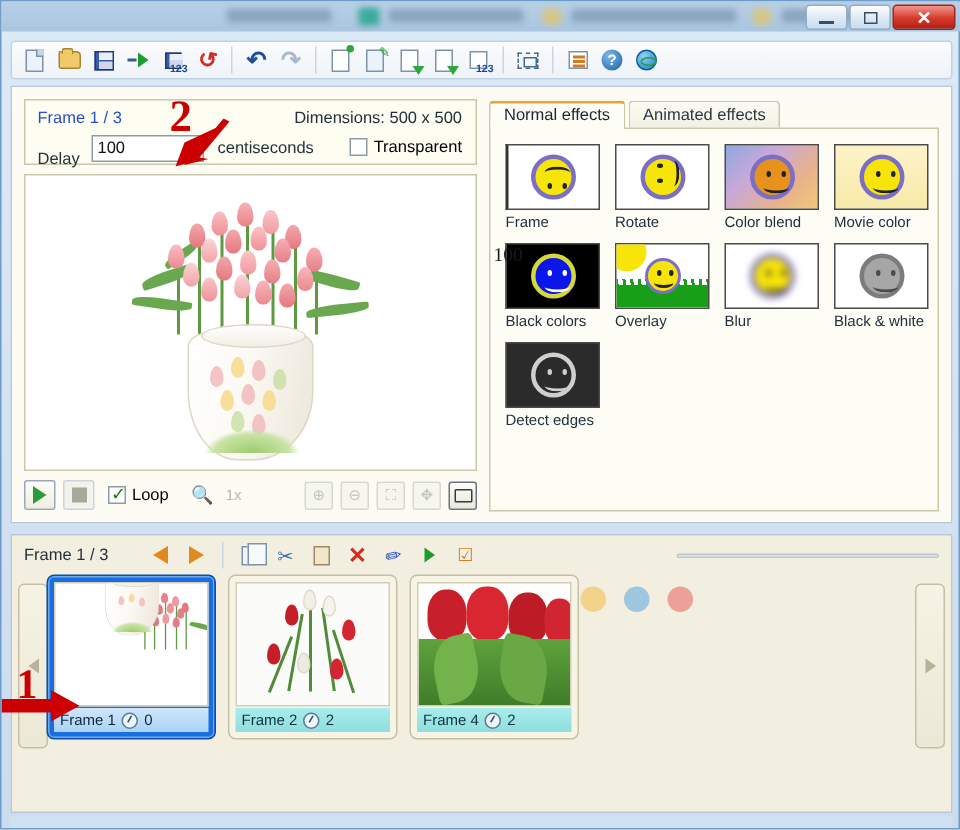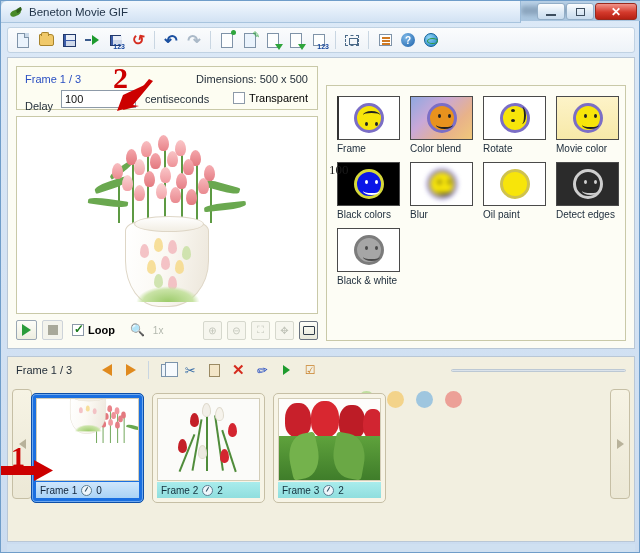--- a/index.html
+++ b/index.html
@@ -149,21 +149,21 @@
     background:radial-gradient(ellipse at 50% 100%,#9ccb6a 0%,#c9e3a6 55%,transparent 70%); }
   
   .playbar { position:absolute; left:0; top:252px; width:302px; height:24px; display:flex; align-items:center; gap:5px; }
   .pbtn {
     width:21px; height:20px; border:1px solid #9aa7b4; border-radius:2px;
     background:linear-gradient(#fdfdf8,#eeeee0); display:flex; align-items:center; justify-content:center;
   }
   .pbtn.dim { border-color:#cdd3d9; background:#f3f3ec; }
   .play-tri { width:0;height:0;border-left:9px solid #2a9c3a;border-top:6px solid transparent;border-bottom:6px solid transparent;}
   .stop-sq { width:10px;height:10px;background:#a8a89a; }
-  .loop-wrap { display:flex; align-items:center; gap:4px; margin-left:4px;font-weight:bold; }
+  .loop-wrap { display:flex; align-items:center; gap:4px; margin-left:4px; }
   .mag { color:#b3b8ae; font-size:12px; margin-left:10px; }
   .zoomlbl { color:#b3b8ae; font-size:10px; margin-left:3px; }
   .zbtn { width:19px; height:19px; border:1px solid #d6d8cd; border-radius:2px; background:#f6f6ee;
     display:flex;align-items:center;justify-content:center;color:#c3c6bb;font-size:10px;}
   .zbtn.active { border:1px solid #6a7380; background:linear-gradient(#fdfdf8,#e8e8da); color:#2f3b49; }
   .monitor { width:12px;height:9px;border:1.5px solid #2f3b49;border-radius:1px; }
   
   .right-pane { position:absolute; left:318px; top:8px; width:300px; height:276px; }
   .tabs { display:flex; gap:2px; height:20px; align-items:flex-end; }
   .tab {
@@ -221,21 +221,21 @@
   .dot { width:17px;height:17px;border-radius:50%; }
   .watermark {
     position:absolute; left:255px; top:352px; font-family:"Liberation Serif",serif;
     font-style:italic; font-weight:bold; font-size:27px; color:#3f6fb0;
     opacity:.72; letter-spacing:-1px; pointer-events:none;
   }
   .watermark .sm { font-size:16px; }
   .wm-sq { display:inline-block; width:12px;height:12px;background:#e08a1e; vertical-align:-1px; }
   .strip {
     position:absolute; left:30px; top:382px; width:570px; height:120px;
-    display:flex; gap:8px; align-items:flex-end;
+    display:flex; gap:8px; align-items:flex-start;
   }
   .thumb {
     width:113px; height:110px; border:1px solid #c6bfa5; border-radius:5px;
     background:#f7f4e6; padding:4px; position:relative;
   }
   .thumb.sel { background:#1a6fe0; border:1px solid #0d4fa8;
     box-shadow:0 0 0 1px #6ea8ef inset; }
   .thumb-img {
     width:103px; height:83px; background:#fff; border:1px solid #d3cdb8;
     overflow:hidden; position:relative;
@@ -266,24 +266,20 @@
   <div class="bg-tabs">
     <div class="blob" style="left:150px;width:70px;background:#7f99b2;"></div>
     <div class="blob" style="left:238px;width:14px;height:12px;top:4px;background:#14a085;border-radius:2px;"></div>
     <div class="blob" style="left:258px;width:90px;background:#7f99b2;"></div>
     <div class="blob" style="left:360px;width:14px;height:12px;top:4px;background:#e2c56a;border-radius:50%;"></div>
     <div class="blob" style="left:380px;width:110px;background:#7f99b2;"></div>
     <div class="blob" style="left:500px;width:14px;height:12px;top:4px;background:#e2c56a;border-radius:50%;"></div>
     <div class="blob" style="left:520px;width:60px;background:#7f99b2;"></div>
   </div>
 
-  <div class="titlebar">
-    <span class="app-icon"></span>
-    <span class="title-text">Beneton Movie GIF</span>
-  </div>
   <div class="winbtns">
     <div class="winbtn">
         <span class="min-g"></span>
       </div>
     <div class="winbtn">
         <span class="max-g"></span>
       </div>
     <div class="winbtn close">✕</div>
   </div>
 
@@ -455,58 +451,60 @@
             <span>✥</span>
           </div>
         <div class="zbtn active">
             <span class="monitor"></span>
           </div>
       </div>
     </div>
 
     <div class="right-pane">
       <div class="tabs">
+        <div class="tab active">Normal effects</div>
+        <div class="tab">Animated effects</div>
       </div>
       <div class="effects-box">
         <div class="eff-grid">
 
           <div class="eff">
             <div class="eff-img" style="border-left:2px solid #333;">
               <span class="smiley">
                   <i class="sm-eye" style="left:8px;top:16px;"></i>
                   <i class="sm-eye" style="left:18px;top:16px;"></i>
               <i class="sm-mouth" style="top:5px;border-bottom:none;border-top:2.5px solid #222;border-radius:50% 50% 0 0;"></i>
                 </span>
             </div>
             <div class="eff-lbl">Frame</div>
           </div>
 
           <div class="eff">
+            <div class="eff-img">
+              <span class="smiley" style="transform:rotate(-90deg);">
+                  <i class="sm-eye" style="left:8px;"></i>
+                  <i class="sm-eye" style="left:18px;"></i>
+                  <i class="sm-mouth"></i>
+                </span>
+            </div>
+            <div class="eff-lbl">Rotate</div>
+          </div>
+
+          <div class="eff">
             <div class="eff-img" style="background:linear-gradient(135deg,#8fa8e0 0%,#c9a8d8 35%,#e8b28a 70%,#f0c87a 100%);">
               <span class="smiley" style="background:#e8921e;">
                   <i class="sm-eye" style="left:8px;"></i>
                   <i class="sm-eye" style="left:18px;"></i>
                   <i class="sm-mouth"></i>
                 </span>
             </div>
             <div class="eff-lbl">Color blend</div>
           </div>
 
           <div class="eff">
-            <div class="eff-img">
-              <span class="smiley" style="transform:rotate(-90deg);">
-                  <i class="sm-eye" style="left:8px;"></i>
-                  <i class="sm-eye" style="left:18px;"></i>
-                  <i class="sm-mouth"></i>
-                </span>
-            </div>
-            <div class="eff-lbl">Rotate</div>
-          </div>
-
-          <div class="eff">
             <div class="eff-img" style="background:linear-gradient(#fdf3c8,#f7e9a8);">
               <span class="smiley">
                   <i class="sm-eye" style="left:8px;"></i>
                   <i class="sm-eye" style="left:18px;"></i>
                   <i class="sm-mouth"></i>
                 </span>
             </div>
             <div class="eff-lbl">Movie color</div>
           </div>
 
@@ -515,59 +513,67 @@
             <div class="eff-img" style="background:#000;">
               <span class="smiley" style="background:#0b16e8;border-color:#d6d83a;">
                 <i class="sm-eye" style="left:8px;background:#fff;"></i>
                   <i class="sm-eye" style="left:18px;background:#fff;"></i>
                 <i class="sm-mouth" style="border-bottom-color:#fff;"></i>
                 </span>
             </div>
             <div class="eff-lbl">Black colors</div>
           </div>
 
+          <div class="eff">
+            <div class="eff-img" style="background:#fff;">
+              <i style="position:absolute;left:-6px;top:-8px;width:26px;height:26px;border-radius:50%;background:#f7e50a;"></i>
+              <i style="position:absolute;left:0;bottom:0;width:100%;height:15px;background:#17a017;"></i>
+              <i style="position:absolute;left:0;bottom:12px;width:100%;height:7px;
+                 background:repeating-linear-gradient(80deg,#17a017 0 2px,transparent 2px 5px);"></i>
+              <span class="smiley" style="width:24px;height:24px;border-width:2px;">
+                <i class="sm-eye" style="left:6px;top:6px;"></i>
+                  <i class="sm-eye" style="left:14px;top:6px;"></i>
+                <i class="sm-mouth" style="left:4px;top:11px;width:13px;height:7px;"></i>
+                </span>
+            </div>
+            <div class="eff-lbl">Overlay</div>
+          </div>
 
           <div class="eff">
             <div class="eff-img">
               <span class="smiley" style="filter:blur(2.5px);">
                   <i class="sm-eye" style="left:8px;"></i>
                   <i class="sm-eye" style="left:18px;"></i>
                   <i class="sm-mouth"></i>
                 </span>
             </div>
             <div class="eff-lbl">Blur</div>
           </div>
 
+
           <div class="eff">
             <div class="eff-img">
-              <span class="smiley" style="background:#f7e50a;border-color:#cfc24e;"></span>
-            </div>
-            <div class="eff-lbl">Oil paint</div>
+              <span class="smiley" style="background:#a6a6a6;border-color:#7c7c7c;">
+                <i class="sm-eye" style="left:8px;background:#4a4a4a;"></i>
+                  <i class="sm-eye" style="left:18px;background:#4a4a4a;"></i>
+                <i class="sm-mouth" style="border-bottom-color:#4a4a4a;"></i>
+                </span>
+            </div>
+            <div class="eff-lbl">Black &amp; white</div>
           </div>
 
           <div class="eff">
             <div class="eff-img" style="background:#2b2b2b;">
               <span class="smiley" style="background:transparent;border-color:#cfcfcf;">
                 <i class="sm-eye" style="left:8px;background:#cfcfcf;"></i>
                   <i class="sm-eye" style="left:18px;background:#cfcfcf;"></i>
                 <i class="sm-mouth" style="border-bottom-color:#cfcfcf;"></i>
                 </span>
             </div>
             <div class="eff-lbl">Detect edges</div>
-          </div>
-
-          <div class="eff">
-            <div class="eff-img">
-              <span class="smiley" style="background:#a6a6a6;border-color:#7c7c7c;">
-                <i class="sm-eye" style="left:8px;background:#4a4a4a;"></i>
-                  <i class="sm-eye" style="left:18px;background:#4a4a4a;"></i>
-                <i class="sm-mouth" style="border-bottom-color:#4a4a4a;"></i>
-                </span>
-            </div>
-            <div class="eff-lbl">Black &amp; white</div>
           </div>
 
         </div>
       </div>
     </div>
   </div>
 
   <div style="position:absolute;left:328px;top:161px;font-size:13px;color:#1a1a1a;font-family:'Liberation Serif',serif;">100</div>
 
   <div class="ann-num" style="left:112px;top:60px;font-size:30px;">2</div>
@@ -691,21 +697,21 @@
       <div class="thumb-img" style="background:#fdfdfb;">
         <i style="position:absolute;left:6px;top:4px;width:26px;height:34px;border-radius:45% 45% 40% 40%;background:#c8202b;"></i>
         <i style="position:absolute;left:32px;top:2px;width:28px;height:36px;border-radius:45% 45% 40% 40%;background:#d82730;"></i>
         <i style="position:absolute;left:60px;top:6px;width:26px;height:34px;border-radius:45% 45% 40% 40%;background:#bd1c26;"></i>
         <i style="position:absolute;left:84px;top:10px;width:20px;height:30px;border-radius:45% 45% 40% 40%;background:#d12531;"></i>
         <i style="position:absolute;left:0;bottom:0;width:100%;height:44px;background:linear-gradient(#5fa23c,#3f7d2a);"></i>
         <i style="position:absolute;left:10px;bottom:2px;width:30px;height:44px;border-radius:60% 10% 60% 10%;background:#74b24c;transform:rotate(-12deg);"></i>
         <i style="position:absolute;left:54px;bottom:2px;width:32px;height:44px;border-radius:10% 60% 10% 60%;background:#6aa845;transform:rotate(10deg);"></i>
       </div>
       <div class="thumb-bar">
-        <span>Frame 3</span>
+        <span>Frame 4</span>
         <span class="clock"></span>
         <span>2</span>
       </div>
     </div>
   </div>
 
   <div class="ann-num" style="left:10px;top:440px;font-size:28px;">1</div>
   <svg class="ann-arrow" style="left:0px;top:458px;" width="56" height="24">
     <path d="M0 7 L33 7 L33 1 L52 11.5 L33 22 L33 16 L0 16 Z" fill="#cc0000"></path>
   </svg>

